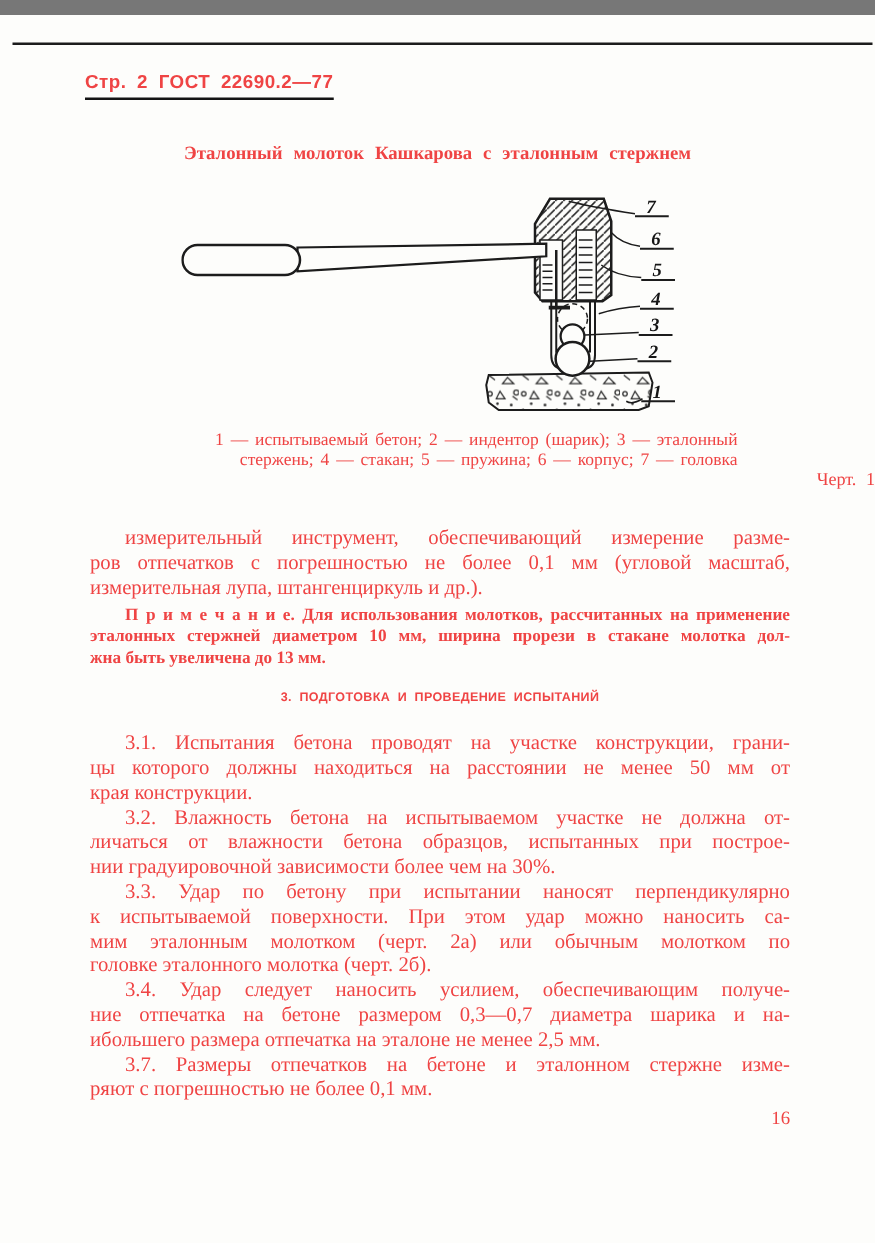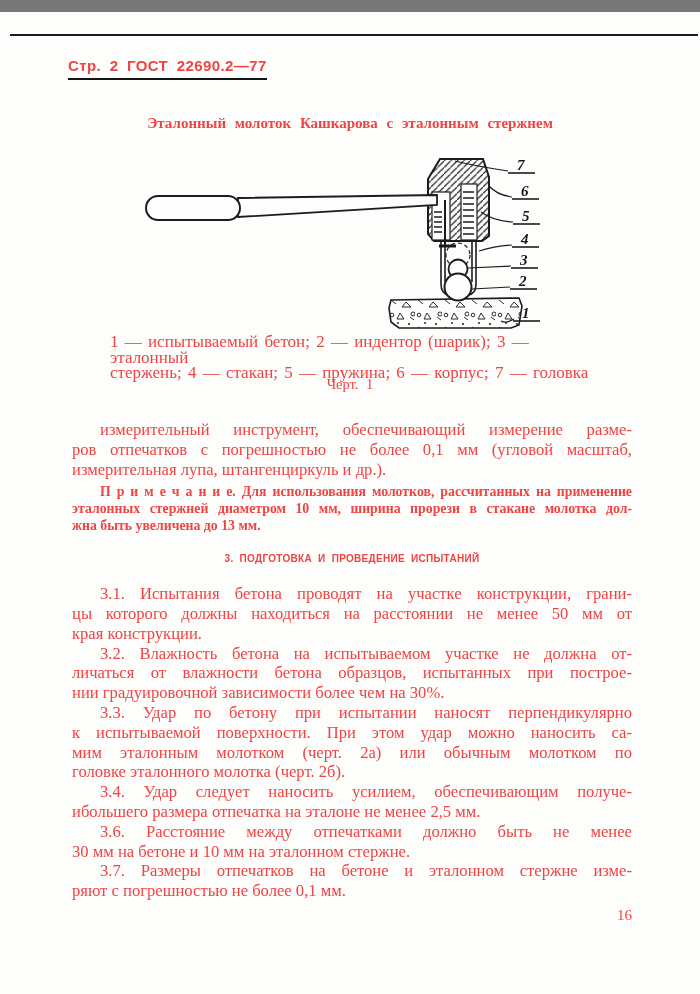--- a/index.html
+++ b/index.html
@@ -14,24 +14,24 @@
     font-family:"Liberation Sans",sans-serif;font-weight:bold;font-size:15px;
     letter-spacing:.4px;word-spacing:4px;
     border-bottom:2.5px solid #141414;padding-bottom:4px;white-space:nowrap;
   }
   .fig-title{
     position:absolute;left:0;top:103px;width:700px;text-align:center;
     font-weight:bold;font-size:15px;word-spacing:5px;white-space:nowrap;
   }
   .diagram{position:absolute;left:145px;top:136px;}
   .caption{
-    position:absolute;left:110px;top:322px;width:480px;text-align:left;
-    font-size:17px;line-height:15.5px;word-spacing:2px;
+    position:absolute;left:110px;top:333px;width:480px;text-align:right;
+    font-size:14px;line-height:15.5px;word-spacing:2px;
   }
-  .fig-label{position:absolute;left:0;top:364px;width:700px;text-align:center;font-size:14.5px;word-spacing:4px;}
+  .fig-label{position:absolute;left:0;top:364px;width:700px;text-align:right;font-size:14.5px;word-spacing:4px;}
   .body-flow{position:absolute;left:72px;top:408px;width:560px;font-size:16.6px;line-height:19.8px;}
   .para{margin:0;}
   .para.note{font-size:13.8px;line-height:17px;margin-top:4px;font-weight:bold;}
   .line{text-align:justify;text-align-last:justify;white-space:nowrap;}
   .line.first{padding-left:28px;}
   .line.last{text-align-last:left;}
   .sec-heading{
     font-family:"Liberation Sans",sans-serif;font-weight:bold;font-size:10px;
     text-align:center;margin:15px 0 15px 0;letter-spacing:.3px;word-spacing:3px;
   }
@@ -169,25 +169,22 @@
           <div class="line last">нии градуировочной зависимости более чем на 30%.</div>
         </div>
         <div class="para normal">
           <div class="line first">3.3. Удар по бетону при испытании наносят перпендикулярно</div>
           <div class="line">к испытываемой поверхности. При этом удар можно наносить са-</div>
           <div class="line">мим эталонным молотком (черт. 2а) или обычным молотком по</div>
           <div class="line last">головке эталонного молотка (черт. 2б).</div>
         </div>
         <div class="para normal">
           <div class="line first">3.4. Удар следует наносить усилием, обеспечивающим получе-</div>
+          <div class="line">ние отпечатка на бетоне размером 0,3—0,7 диаметра шарика и на-</div>
           <div class="line last">ибольшего размера отпечатка на эталоне не менее 2,5 мм.</div>
-        </div>
-        <div class="para normal">
-          <div class="line first">3.6. Расстояние между отпечатками должно быть не менее</div>
-          <div class="line last">30 мм на бетоне и 10 мм на эталонном стержне.</div>
         </div>
         <div class="para normal">
           <div class="line first">3.7. Размеры отпечатков на бетоне и эталонном стержне изме-</div>
           <div class="line last">ряют с погрешностью не более 0,1 мм.</div>
         </div>
       </div>
     <div class="page-num">16</div>
   </div>
 
 </div>

